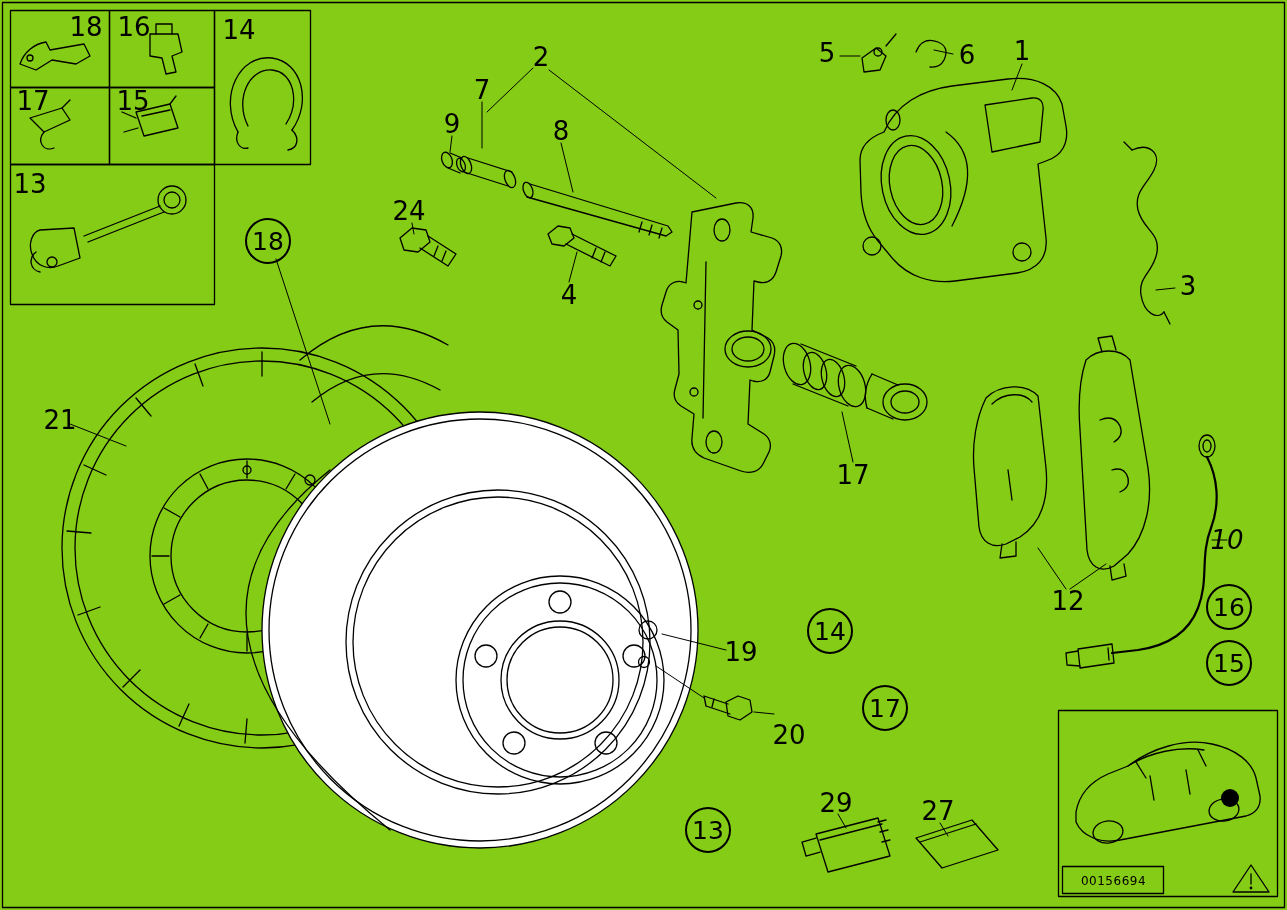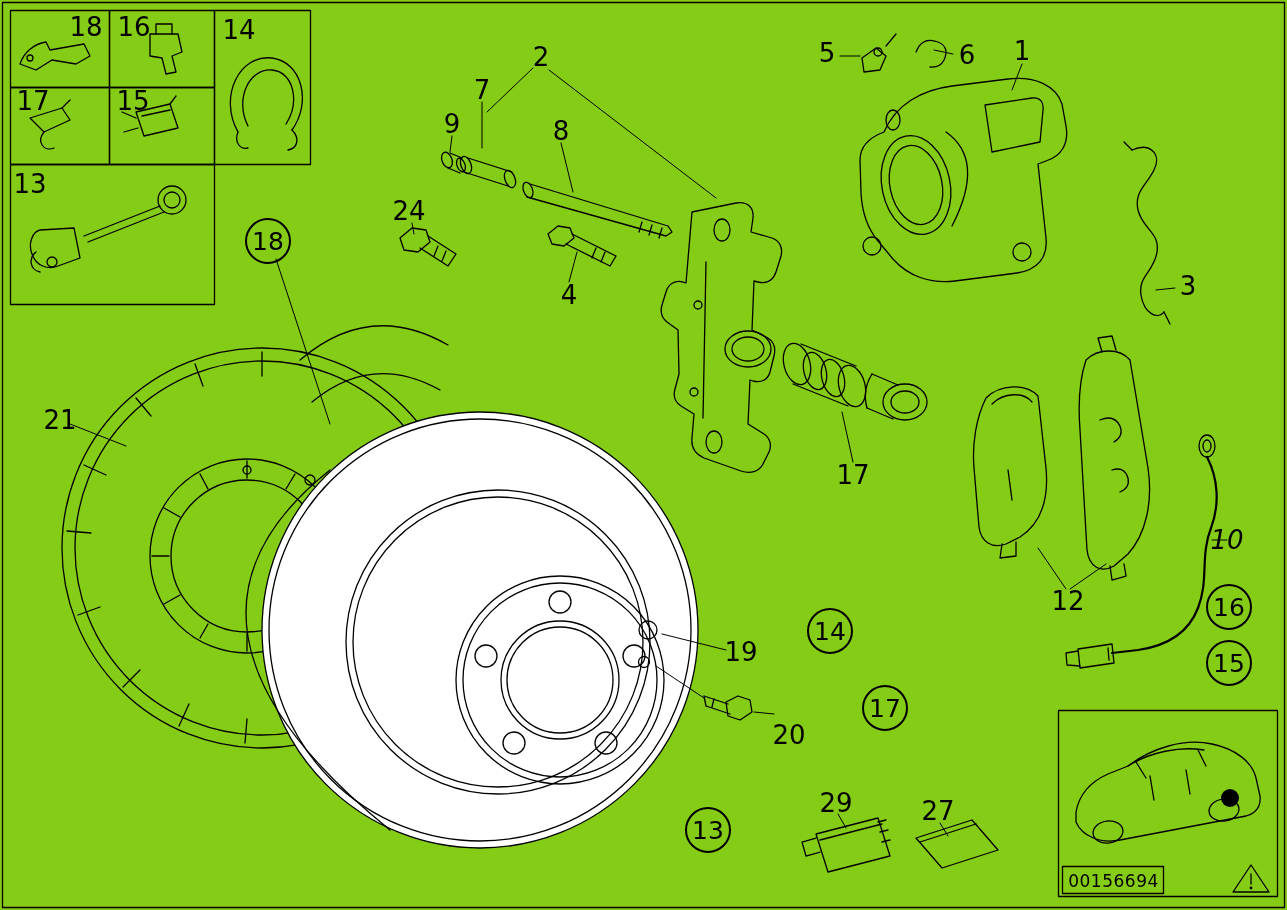--- a/index.html
+++ b/index.html
@@ -14,21 +14,21 @@
     font-size:26px; line-height:1; color:#000; white-space:nowrap;
     cursor:pointer; user-select:none;
   }
   .callout.circled {
     width:46px; height:46px; border:2px solid #000; border-radius:50%;
     display:flex; align-items:center; justify-content:center; font-size:25px;
   }
   .code-text {
     position:absolute; left:1063px; top:867px; width:101px; height:27px;
     display:flex; align-items:center; justify-content:center;
-    font-size:17px; letter-spacing:0.5px; color:#000;
+    font-size:12px; letter-spacing:0.5px; color:#000;
   }
 </style>
 </head>
 <body>
 
 <div class="stage">
 
 <svg width="1287" height="910" viewBox="0 0 1287 910">
   <g stroke="#000" fill="none" stroke-width="1.3" stroke-linecap="round" stroke-linejoin="round">
 

